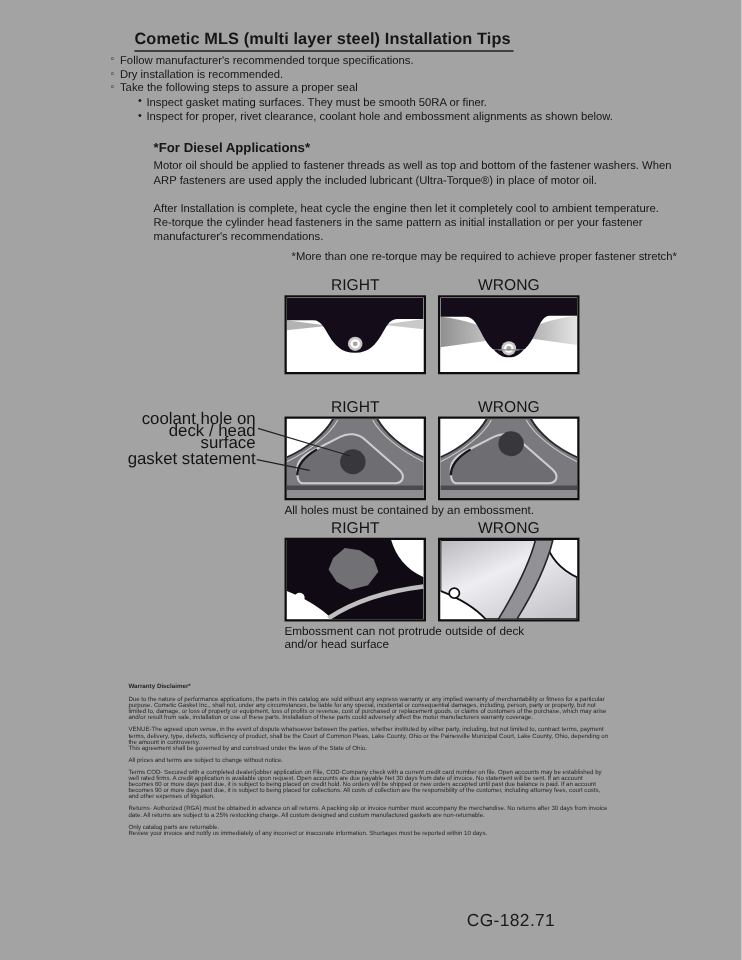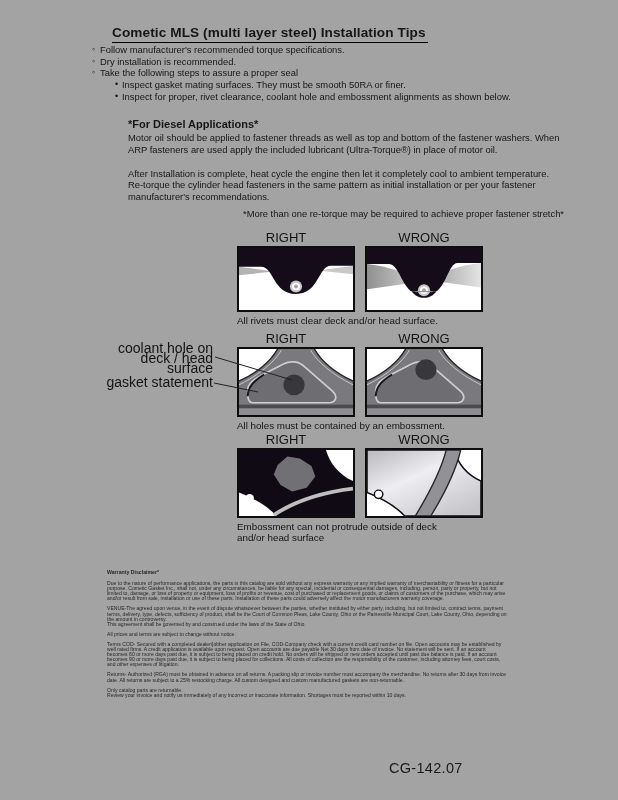--- a/index.html
+++ b/index.html
@@ -20,21 +20,21 @@
   .bullet-row.lvl2 .bullet-marker{flex:0 0 7px;}
   
   .diesel{position:absolute;left:128px;top:118px;width:436px;}
   .diesel h2{font-size:11px;line-height:12px;font-weight:bold;margin:0 0 2px 0;}
   .diesel p{font-size:9.4px;line-height:11.8px;margin:0 0 12px 0;}
   .diesel p.last{margin-bottom:5px;}
   .diesel .note{font-size:9.4px;line-height:11.8px;text-align:right;}
   
   .fig{position:absolute;left:237px;width:246px;}
   .fig1{top:231px;} .fig2{top:332px;} .fig3{top:433px;}
-  .fig-labels{display:flex;gap:20px;justify-content:flex-end;}
+  .fig-labels{display:flex;gap:10px;}
   .fig-label{flex:0 0 118px;text-align:center;font-size:13px;line-height:13px;color:#141414;}
   .fig-boxes{display:flex;gap:10px;margin-top:2px;}
   .dbox{flex:0 0 118px;box-sizing:border-box;border:2px solid #0d0d0d;background:#fff;}
   .dbox svg{display:block;width:100%;height:100%;}
   .h66{height:66px;} .h70{height:70px;}
   .fig-caption{margin-top:4px;font-size:9.8px;line-height:10.6px;color:#141414;}
   .fig3 .fig-caption{width:226px;}
   
   .callout{position:absolute;width:108px;left:105px;text-align:right;font-size:14px;line-height:9.8px;color:#141414;}
   .callout.c1{top:344px;}
@@ -120,21 +120,20 @@
           <path d="M0,0 H118 V16 H94 C82,16 83,51 59,51 C35,51 36,17 22,17 H0 Z" fill="#140c18"></path>
           <rect x="0" y="46" width="118" height="20" fill="#ffffff"></rect>
           <path d="M46,46 C50,51 54,53 59,53 C64,53 68,51 72,46 Z" fill="#140c18"></path>
           <circle cx="59" cy="45" r="6.3" fill="#c6c6c6"></circle>
           <circle cx="59" cy="45" r="4.1" fill="#ffffff"></circle>
           <circle cx="59" cy="45" r="2.1" fill="#a5a5a5"></circle>
           <line x1="50" y1="46.4" x2="68" y2="46.4" stroke="#8b8b8b" stroke-width="1.1"></line>
         </svg>
       </div>
     </div>
-    <div class="fig-caption">All rivets must clear deck and/or head surface.</div>
   </div>
 
   <div class="fig fig2">
     <div class="fig-labels">
       <span class="fig-label">RIGHT</span>
       <span class="fig-label">WRONG</span>
     </div>
     <div class="fig-boxes">
       <div class="dbox h70">
         <svg viewBox="0 0 118 70" preserveAspectRatio="none">
@@ -224,15 +223,15 @@
     <p>Due to the nature of performance applications, the parts in this catalog are sold without any express warranty or any implied warranty of merchantability or fitness for a particular purpose.  Cometic Gasket Inc., shall not, under any circumstances, be liable for any special, incidental or consequential damages, including, person, party or property, but not limited to, damage, or loss of property or equipment, loss of profits or revenue, cost of purchased or replacement goods, or claims of customers of the purchase, which may arise and/or result from sale, installation or use of these parts.  Installation of these parts could adversely affect the motor manufacturers warranty coverage.</p>
     <p class="m0">VENUE-The agreed upon venue, in the event of dispute whatsoever between the parties, whether instituted by either party, including, but not limited to, contract terms, payment terms, delivery, type, defects, sufficiency of product, shall be the Court of Common Pleas, Lake County, Ohio or the Painesville Municipal Court, Lake County, Ohio, depending on the amount in controversy.</p>
     <p>This agreement shall be governed by and construed under the laws of the State of Ohio.</p>
     <p>All prices and terms are subject to change without notice.</p>
     <p>Terms COD- Secured with a completed dealer/jobber application on File, COD-Company check with a current credit card number on file.  Open accounts may be established by well rated firms.  A credit application is available upon request.  Open accounts are due payable Net 30 days from date of invoice.  No statement will be sent.  If an account becomes 60 or more days past due, it is subject to being placed on credit hold.  No orders will be shipped or new orders accepted until past due balance is paid.  If an account becomes 90 or more days past due, it is subject to being placed for collections.  All costs of collection are the responsibility of the customer, including attorney fees, court costs, and other expenses of litigation.</p>
     <p>Returns- Authorized (RGA) must be obtained in advance on all returns.  A packing slip or invoice number must accompany the merchandise.  No returns after 30 days from invoice date.  All returns are subject to a 25% restocking charge.  All custom designed and custom manufactured gaskets are non-returnable.</p>
     <p class="m0">Only catalog parts are returnable.</p>
     <p>Review your invoice and notify us immediately of any incorrect or inaccurate information.  Shortages must be reported within 10 days.</p>
   </div>
 
-  <div class="pagenum">CG-142.07</div>
+  <div class="pagenum">CG-182.71</div>
 
 </div>
 
 </body></html>

